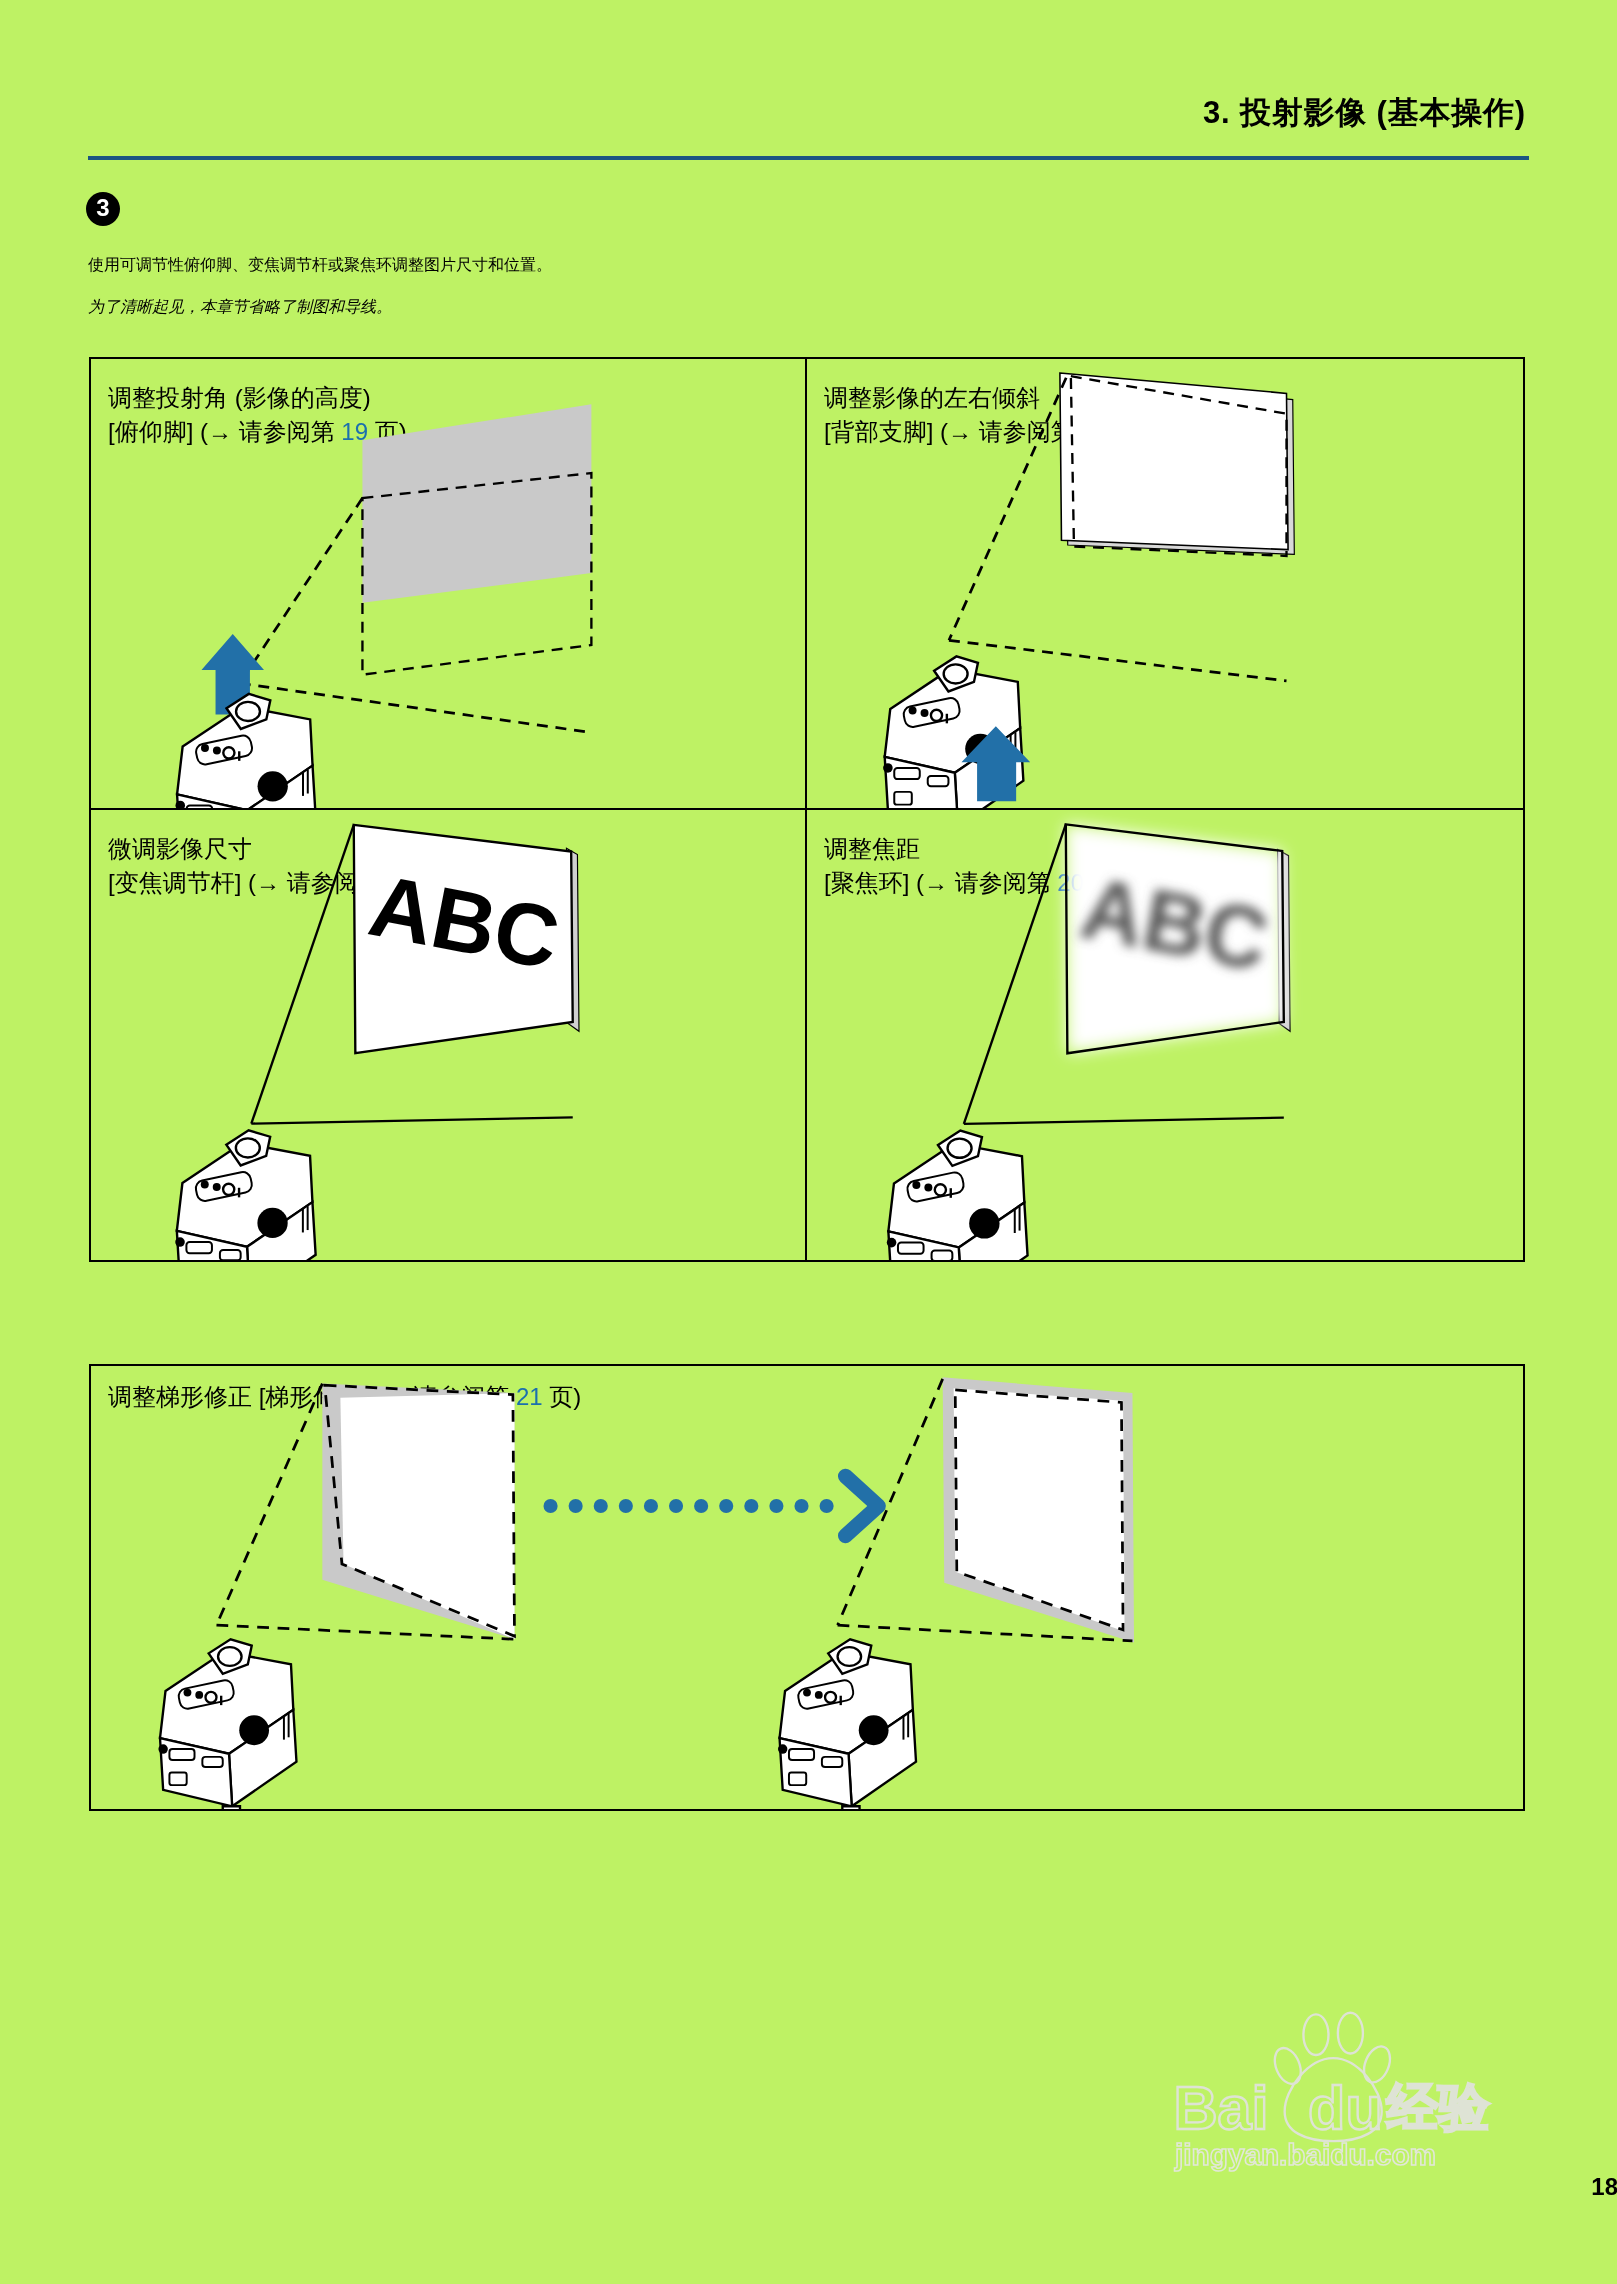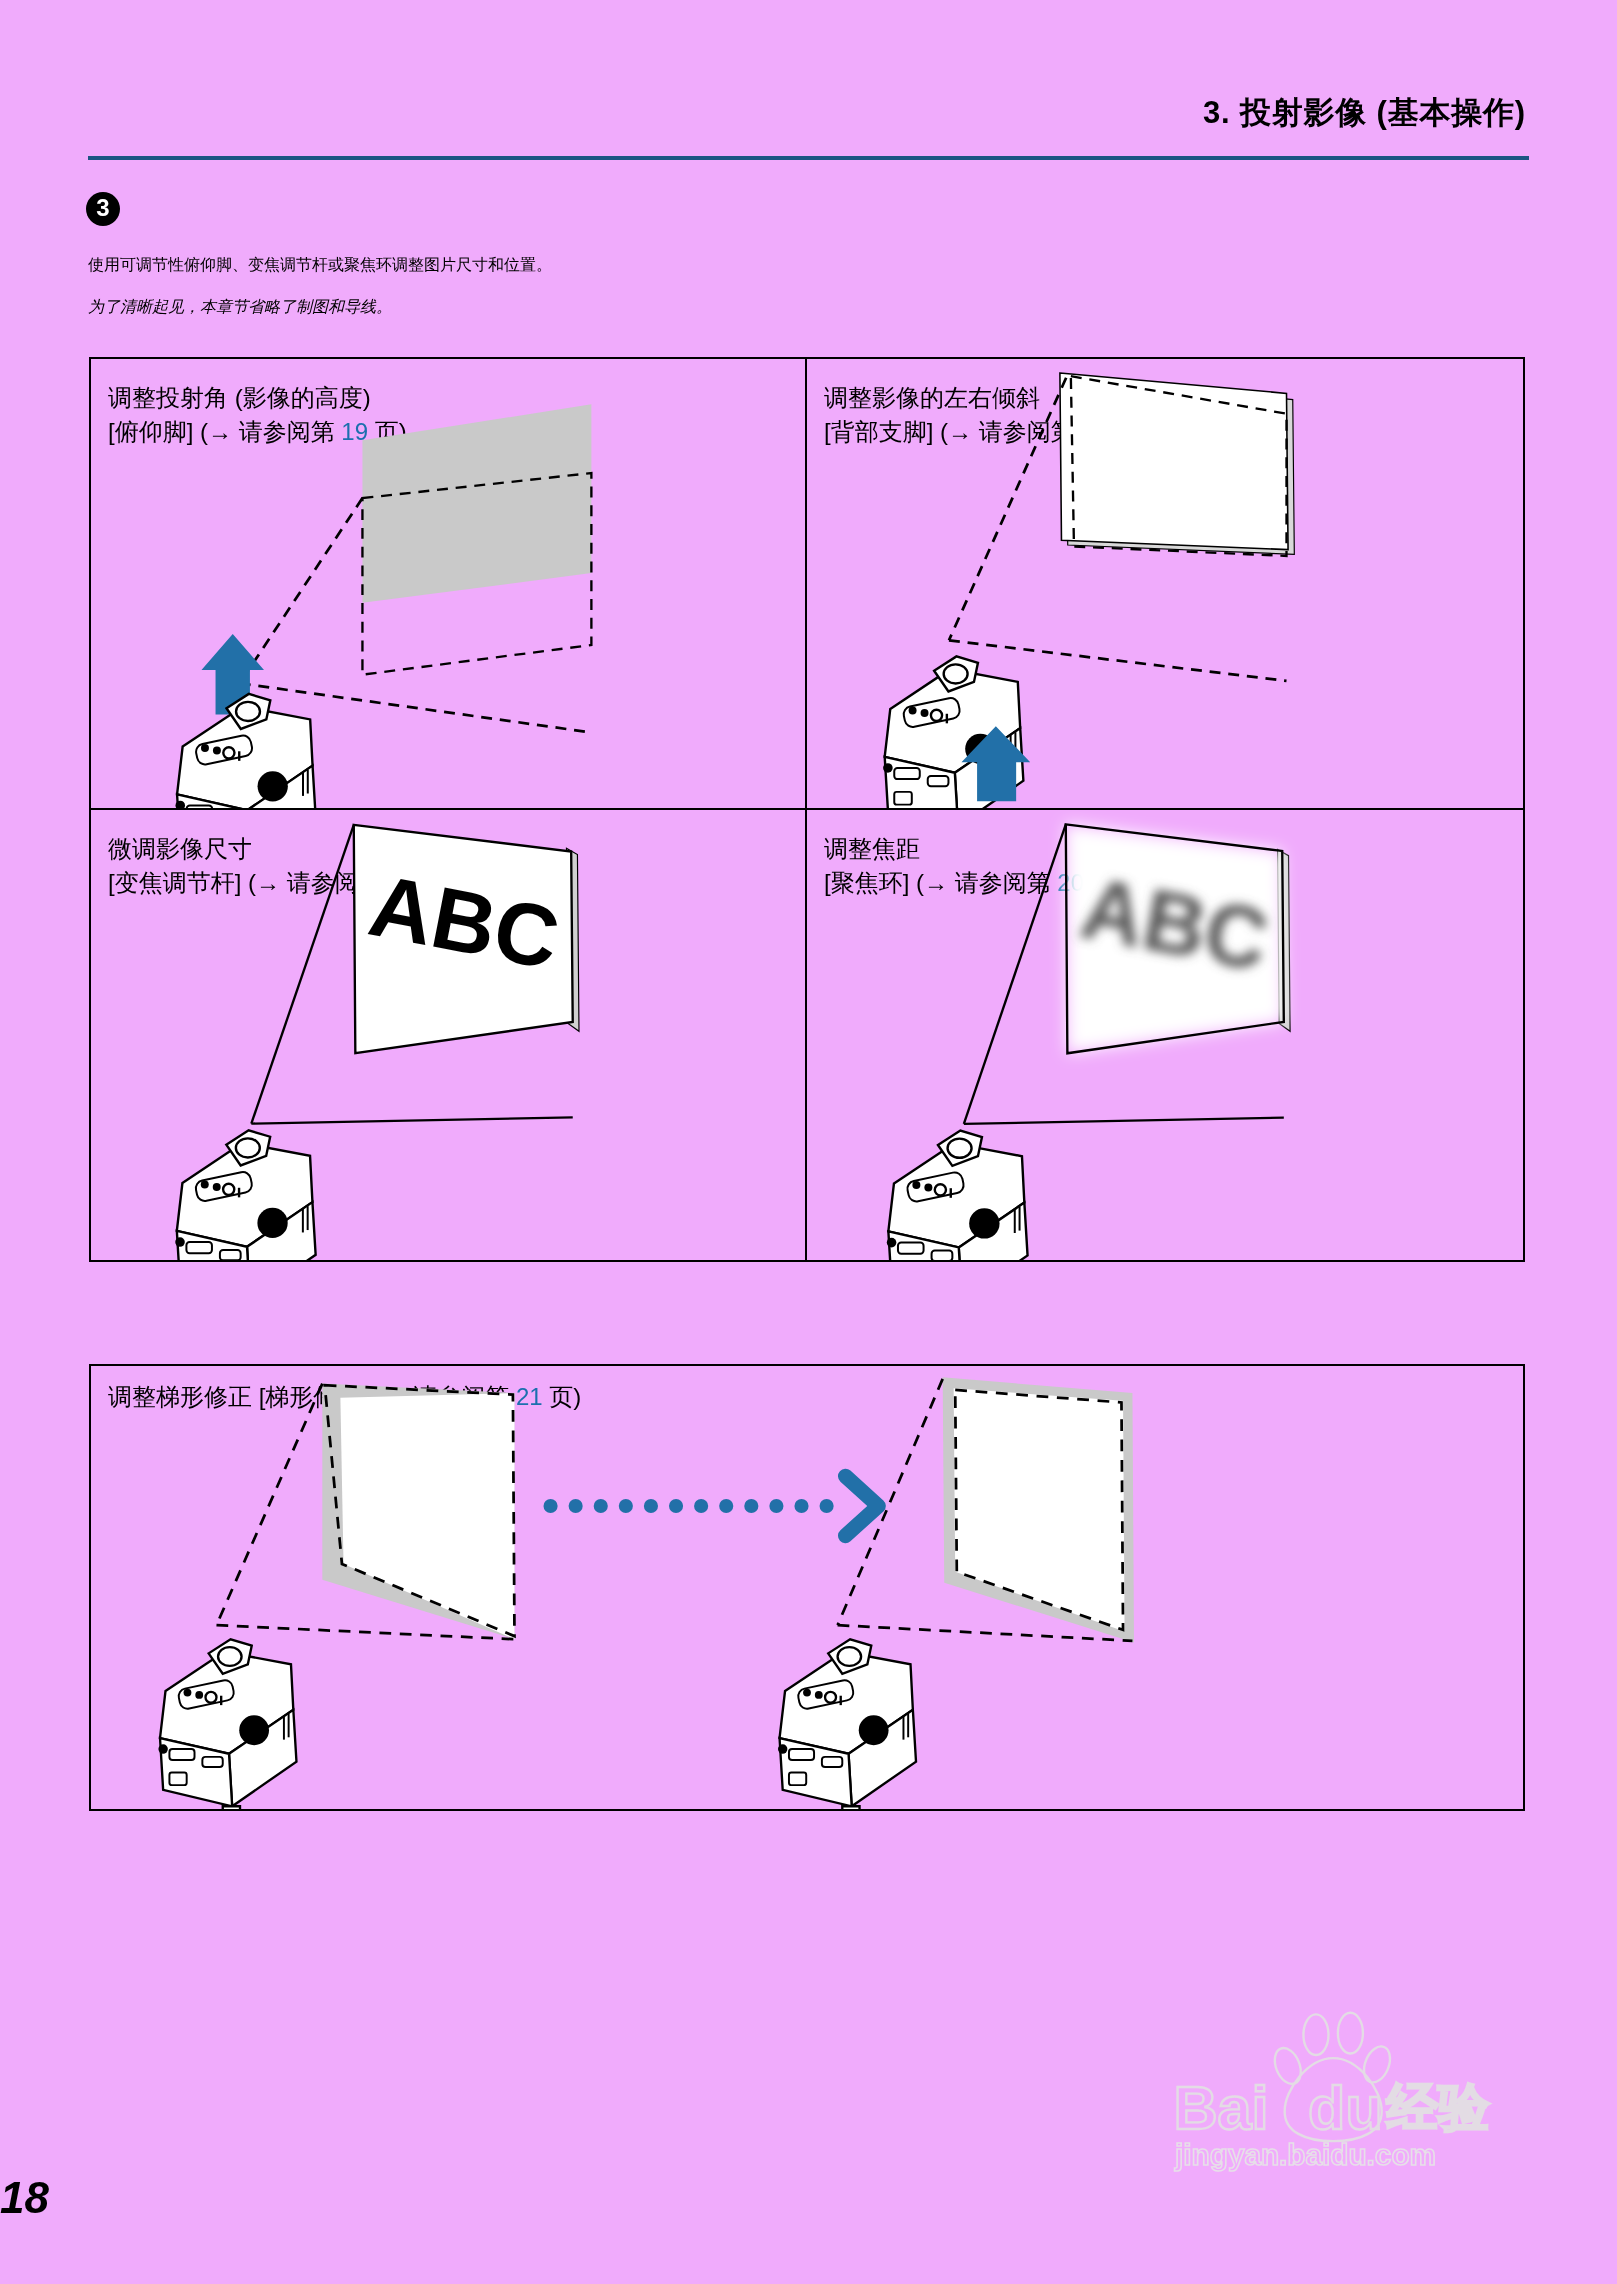--- a/index.html
+++ b/index.html
@@ -8,21 +8,21 @@
     background: #ffffff;
   }
   body {
     font-family: "Liberation Sans", "DejaVu Sans", sans-serif;
     color: #000000;
   }
   #page {
     position: relative;
     width: 1618px;
     height: 2284px;
-    background: #f0abfc;
+    background: #bef264;
     overflow: hidden;
   }
 
   
   .header-title {
     position: absolute;
     right: 92px;
     top: 92px;
     font-size: 31px;
     font-weight: bold;
@@ -147,24 +147,23 @@
     opacity: 0.9;
   }
   .watermark svg { display: block; width: 100%; height: 100%; }
 
   
   .page-number {
     position: absolute;
     left: 0;
     right: 0;
     top: 2173px;
-    text-align: left;
-    font-size: 44px;
+    text-align: right;
+    font-size: 24px;
     font-weight: bold;
-    font-style: italic;
   }
 </style>
 </head>
 <body>
 
 <div id="page">
 
   <div class="header-title">3. 投射影像 (基本操作)</div>
   <div class="header-rule"></div>
 

